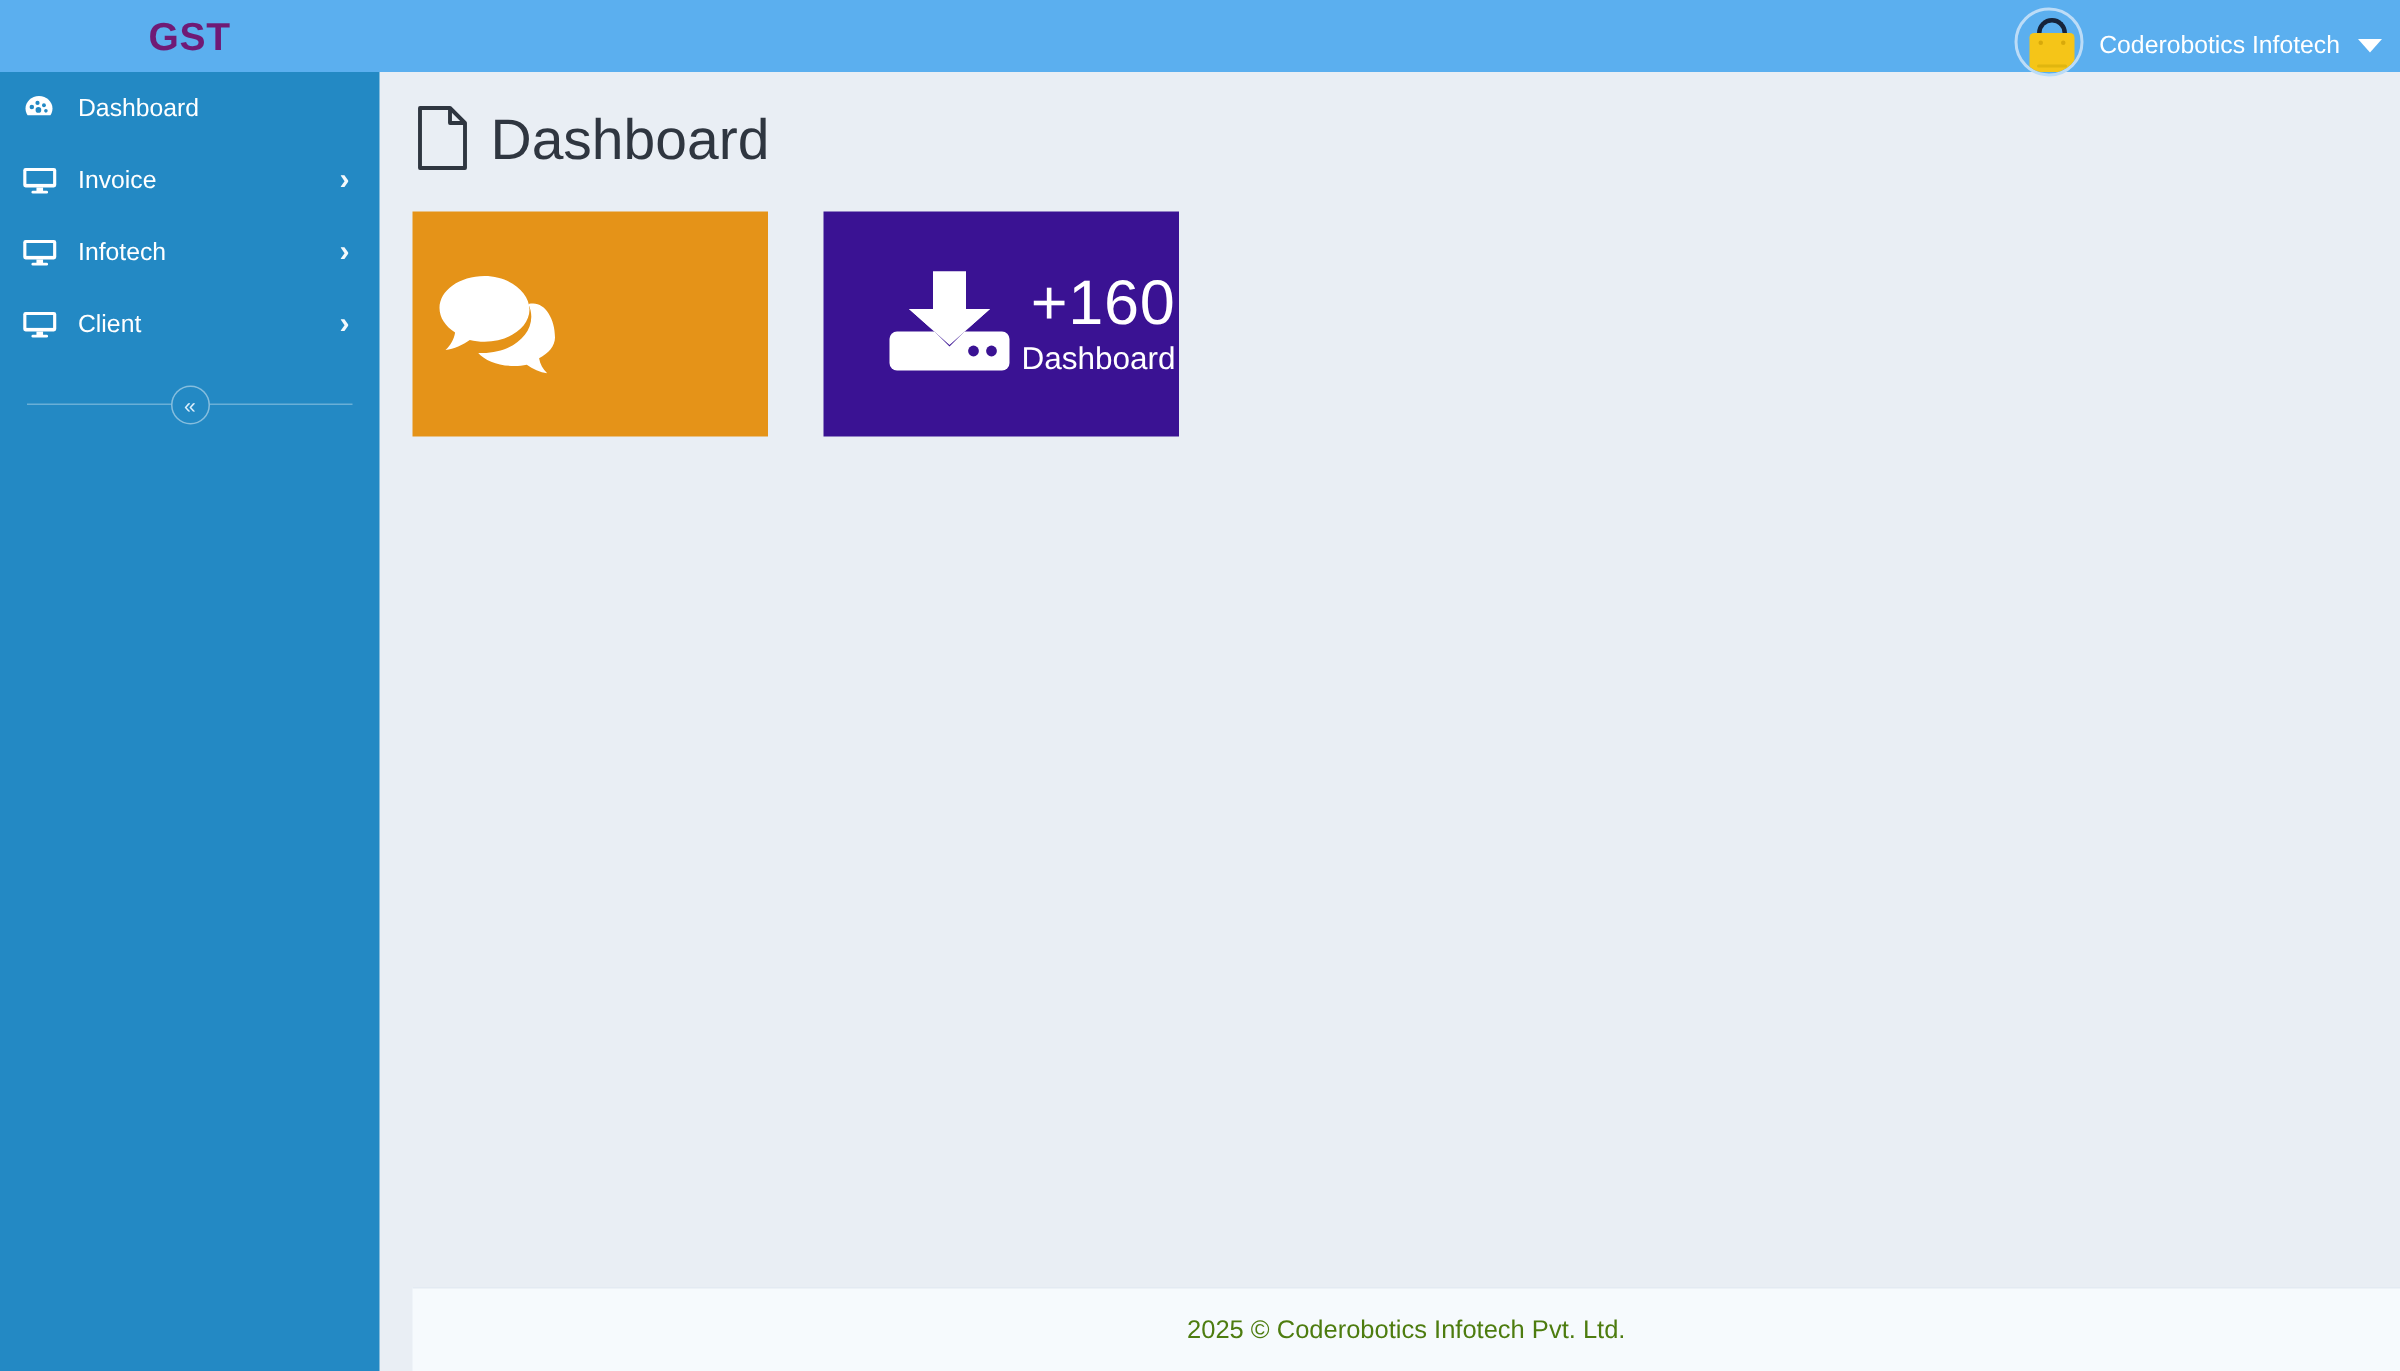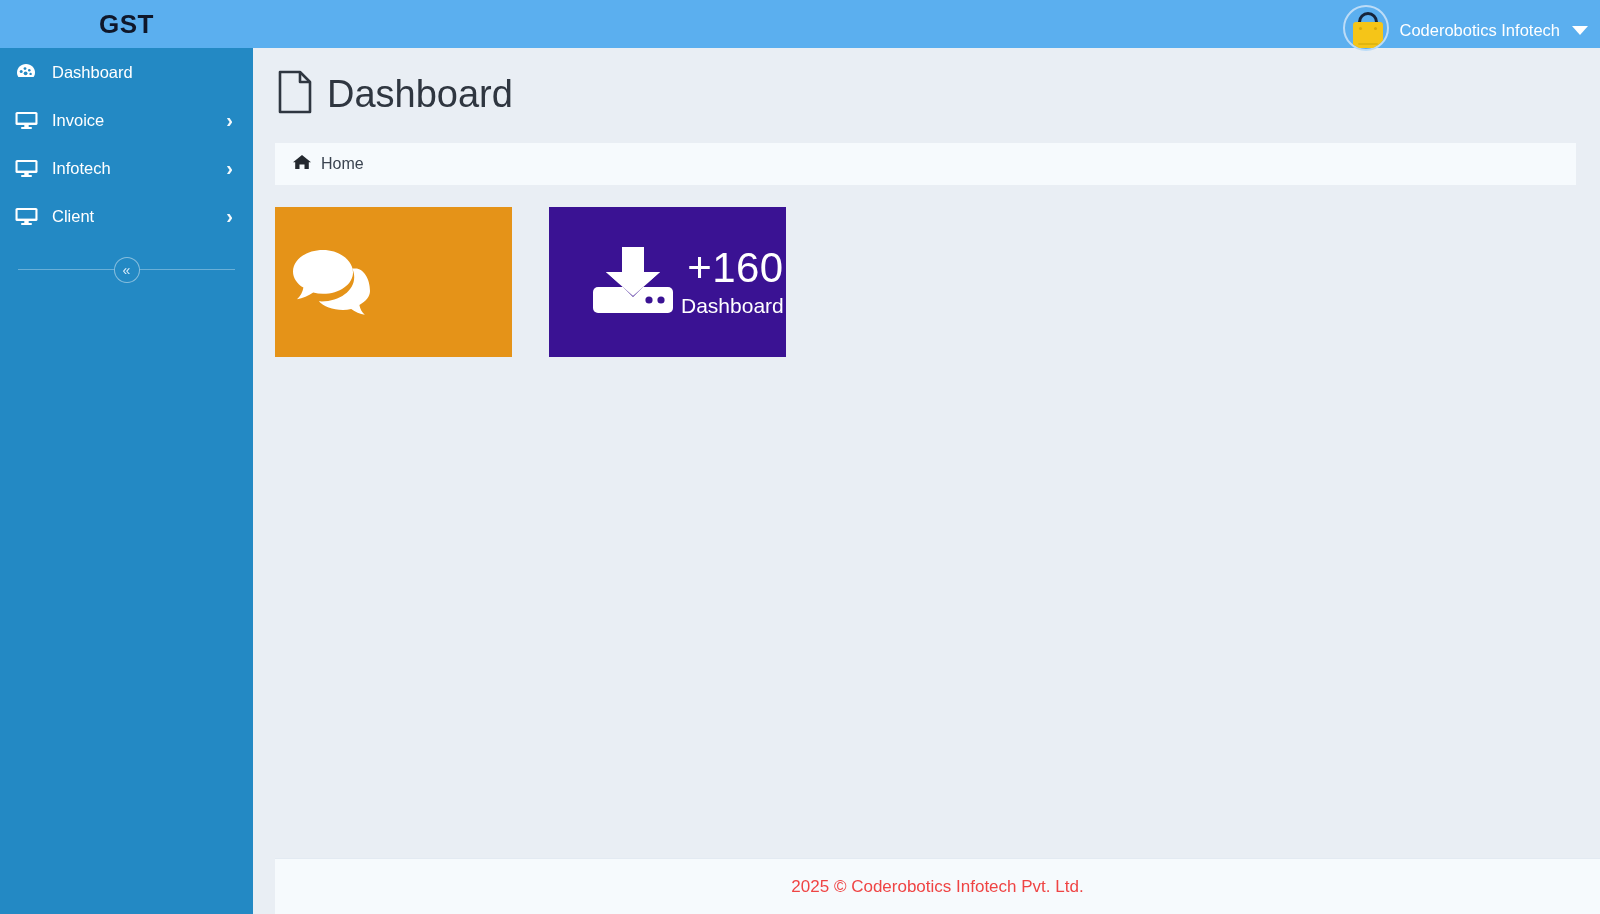--- a/index.html
+++ b/index.html
@@ -14,21 +14,21 @@
   .header {
     position: absolute; top: 0; left: 0;
     width: 1600px; height: 48px;
     background: #5bafef;
     z-index: 20;
   }
   .brand {
     position: absolute; left: 0; top: 0;
     width: 253px; height: 48px;
     display: flex; align-items: center; justify-content: center;
-    color: #0f172a;
+    color: #701a75;
     font-size: 26px; font-weight: bold;
     letter-spacing: .5px;
   }
   .user-area {
     position: absolute; right: 12px; top: 0; height: 61px;
     display: flex; align-items: center; gap: 10px;
   }
   .avatar-wrap {
     position: relative; width: 46px; height: 46px;
     margin-top: -6px;
@@ -162,21 +162,21 @@
   .stat-label { font-size: 21px; font-weight: 300; margin-top: 4px; }
 
   
   .footer {
     position: absolute; left: 275px; bottom: 0;
     width: 1325px; height: 56px;
     background: #f6fafd;
     display: flex; align-items: center; justify-content: center;
     border-top: 1px solid #e3eaf2;
   }
-  .footer-text { font-size: 17px; color: #ef4444; }
+  .footer-text { font-size: 17px; color: #4d7c0f; }
 </style>
 </head>
 <body>
 
 <div class="header">
   <div class="brand">GST</div>
 
   <div class="user-area">
     <div class="avatar-wrap">
       <div class="avatar-ring">
@@ -260,28 +260,20 @@
   <div class="page-title-row">
     <span class="file-icon">
       <svg width="36" height="44" viewBox="0 0 36 44">
         <path d="M3 2h20l10 10v30H3z" fill="none" stroke="#2f3640" stroke-width="2.6" stroke-linejoin="round"></path>
         <path d="M23 2v10h10" fill="none" stroke="#2f3640" stroke-width="2.6" stroke-linejoin="round"></path>
       </svg>
     </span>
     <span class="page-title">Dashboard</span>
   </div>
 
-  <div class="breadcrumb-bar">
-    <span>
-      <svg width="18" height="16" viewBox="0 0 18 16" fill="#23282f">
-        <path d="M9 1 0 8.2h2.2V15h4.3v-4.4h5V15h4.3V8.2H18z"></path>
-      </svg>
-    </span>
-    <span class="breadcrumb-label">Home</span>
-  </div>
 
   <div class="cards">
 
     <div class="stat-card" style="background:#e59318;">
       <span class="card-icon">
         <svg width="92" height="72" viewBox="0 0 92 72" fill="#ffffff">
           <path d="M32 6C15.4 6 2 15.6 2 27.4c0 6.5 4 12.3 10.4 16.2-.7 4.6-3 8.6-6.4 11.7 5.7-.8 11.6-3.3 16.2-6.7 3.1.8 6.4 1.2 9.8 1.2 16.6 0 30-9.6 30-21.4S48.6 6 32 6z"></path>
           <path d="M64.5 24.4c-1.1 0-2.2.1-3.3.2 1.3 2.7 2 5.6 2 8.6 0 13.4-14.5 24.2-32.5 24.2-1 0-1.9 0-2.9-.1C32.3 62.5 41.5 66 52 66c2.8 0 5.6-.3 8.2-.9 3.9 2.9 8.8 5 13.6 5.7-2.8-2.6-4.8-6-5.4-9.9C74.8 57.5 79 52.6 79 47c0-12.4-6.5-22.6-14.5-22.6z"></path>
         </svg>
       </span>

